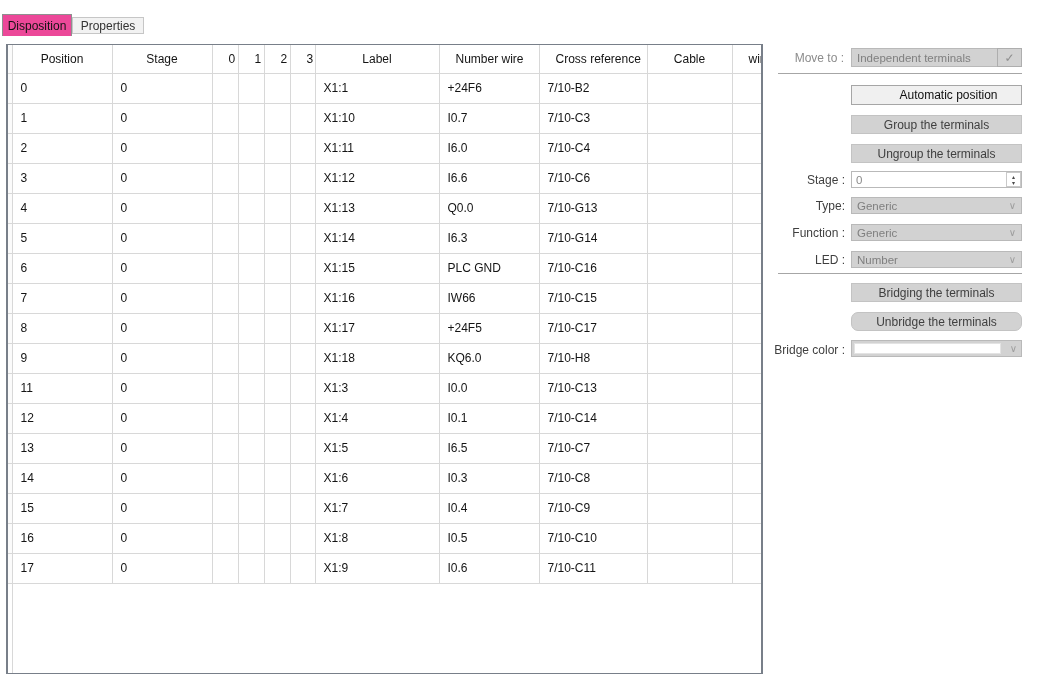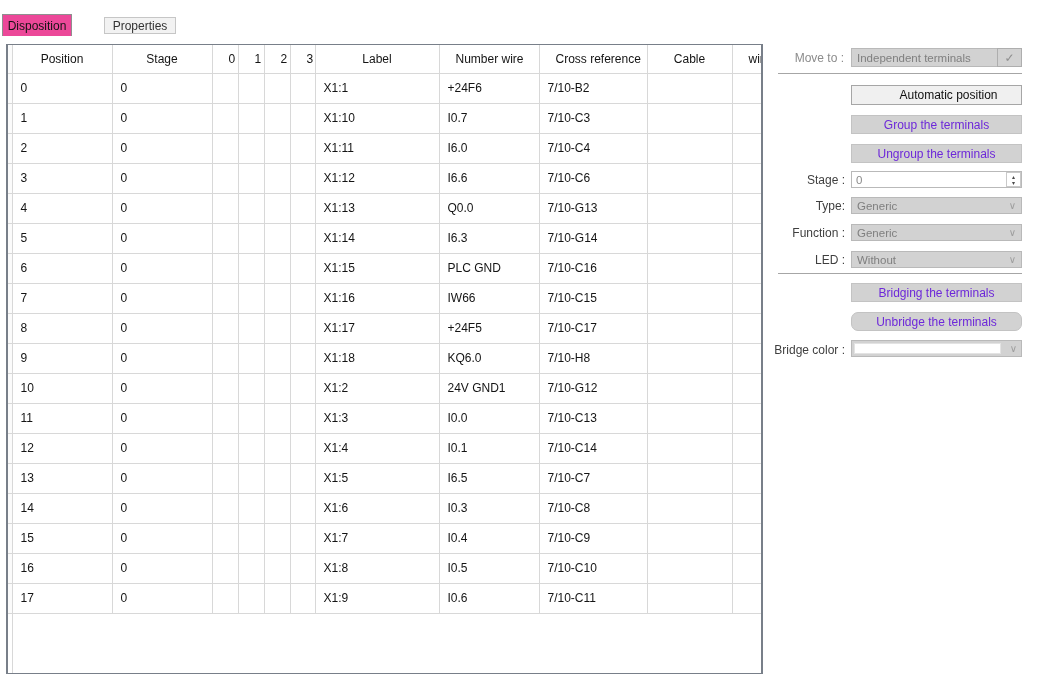--- a/index.html
+++ b/index.html
@@ -5,21 +5,21 @@
   * { margin:0; padding:0; box-sizing:border-box; }
   html,body { width:1040px; height:681px; background:#ffffff; overflow:hidden;
               font-family:"Liberation Sans", sans-serif; color:#141414; }
 
   
   .tab { position:absolute; display:flex; align-items:center; justify-content:center;
          font-size:12px; cursor:default; }
   .tab-active { left:2px; top:14px; width:70px; height:22px; background:#ec4899;
                 border:1px solid #8f8f8f; border-bottom:none; z-index:2; }
   .tab-inactive { left:72px; top:17px; width:72px; height:17px; background:#f2f2f2;
-                  border:1px solid #c6c6c6; color:#333;margin-left:32px; }
+                  border:1px solid #c6c6c6; color:#333; }
 
   
   .grid-wrap { position:absolute; left:6px; top:44px; width:757px; height:630px;
                background:#ffffff; border:1px solid #787f89;
                border-left-width:2px; border-right-width:2px; overflow:hidden; }
   .gutter-line { position:absolute; left:4px; top:0; width:1px; height:100%;
                  background:#d8d8d8; }
   table.grid { border-collapse:collapse; table-layout:fixed; width:753px;
                font-size:12px; position:relative; }
   table.grid th, table.grid td { border-right:1px solid #d8d8d8;
@@ -30,21 +30,21 @@
   table.grid td:last-child, table.grid th:last-child { border-right:none; }
 
   
   .pnl-label { position:absolute; font-size:12px; color:#3f3f3f; text-align:right; }
   .pnl-label.disabled { color:#8b8b8b; }
   .divider { position:absolute; left:778px; width:244px; height:1px; background:#a6a6a6; }
 
   .btn { position:absolute; left:851px; width:171px; height:20px; font-size:12px;
          display:flex; align-items:center; justify-content:center; }
   .btn-enabled { background:#f0f0f0; border:1px solid #a6a6a6; color:#111; }
-  .btn-disabled { background:#d2d2d2; border:1px solid #c3c3c3; color:#6d28d9; }
+  .btn-disabled { background:#d2d2d2; border:1px solid #c3c3c3; color:#404040; }
 
   .combo { position:absolute; left:851px; width:171px; height:17px; background:#d2d2d2;
            border:1px solid #b9b9b9; color:#7f7f7f; font-size:11.5px;
            display:flex; align-items:center; padding-left:5px; }
   .combo .chev { margin-left:auto; padding-right:5px; color:#9e9e9e; font-size:10px; }
 
   .spin-field { position:absolute; left:851px; width:171px; height:17px; background:#ffffff;
                 border:1px solid #b9b9b9; color:#8b8b8b; font-size:11.5px;
                 display:flex; align-items:center; padding-left:4px; }
   .spin-btns { margin-left:auto; width:15px; height:15px; border:1px solid #c9c9c9;
@@ -237,34 +237,20 @@
           <td></td>
           <td></td>
           <td>X1:18</td>
           <td>KQ6.0</td>
           <td>7/10-H8</td>
           <td></td>
           <td></td>
         </tr>
         <tr>
           <td class="gutter"></td>
-          <td>10</td>
-          <td>0</td>
-          <td></td>
-          <td></td>
-          <td></td>
-          <td></td>
-          <td>X1:2</td>
-          <td>24V GND1</td>
-          <td>7/10-G12</td>
-          <td></td>
-          <td></td>
-        </tr>
-        <tr>
-          <td class="gutter"></td>
           <td>11</td>
           <td>0</td>
           <td></td>
           <td></td>
           <td></td>
           <td></td>
           <td>X1:3</td>
           <td>I0.0</td>
           <td>7/10-C13</td>
           <td></td>
@@ -389,21 +375,21 @@
 </div>
 
 <div class="pnl-label" style="left:760px; top:226px; width:85px;">Function :</div>
 <div class="combo" style="top:224px;">
   <span>Generic</span>
   <span class="chev">∨</span>
 </div>
 
 <div class="pnl-label" style="left:760px; top:253px; width:85px;">LED :</div>
 <div class="combo" style="top:251px;">
-  <span>Without</span>
+  <span>Number</span>
   <span class="chev">∨</span>
 </div>
 
 <div class="divider" style="top:273px;"></div>
 
 <div class="btn btn-disabled" style="top:283px; height:19px;text-align:right;">Bridging the terminals</div>
 <div class="btn btn-disabled" style="top:312px; height:19px;border-radius:7px;">Unbridge the terminals</div>
 
 <div class="pnl-label" style="left:755px; top:343px; width:90px;">Bridge color :</div>
 <div class="colorcombo" style="top:340px;">

